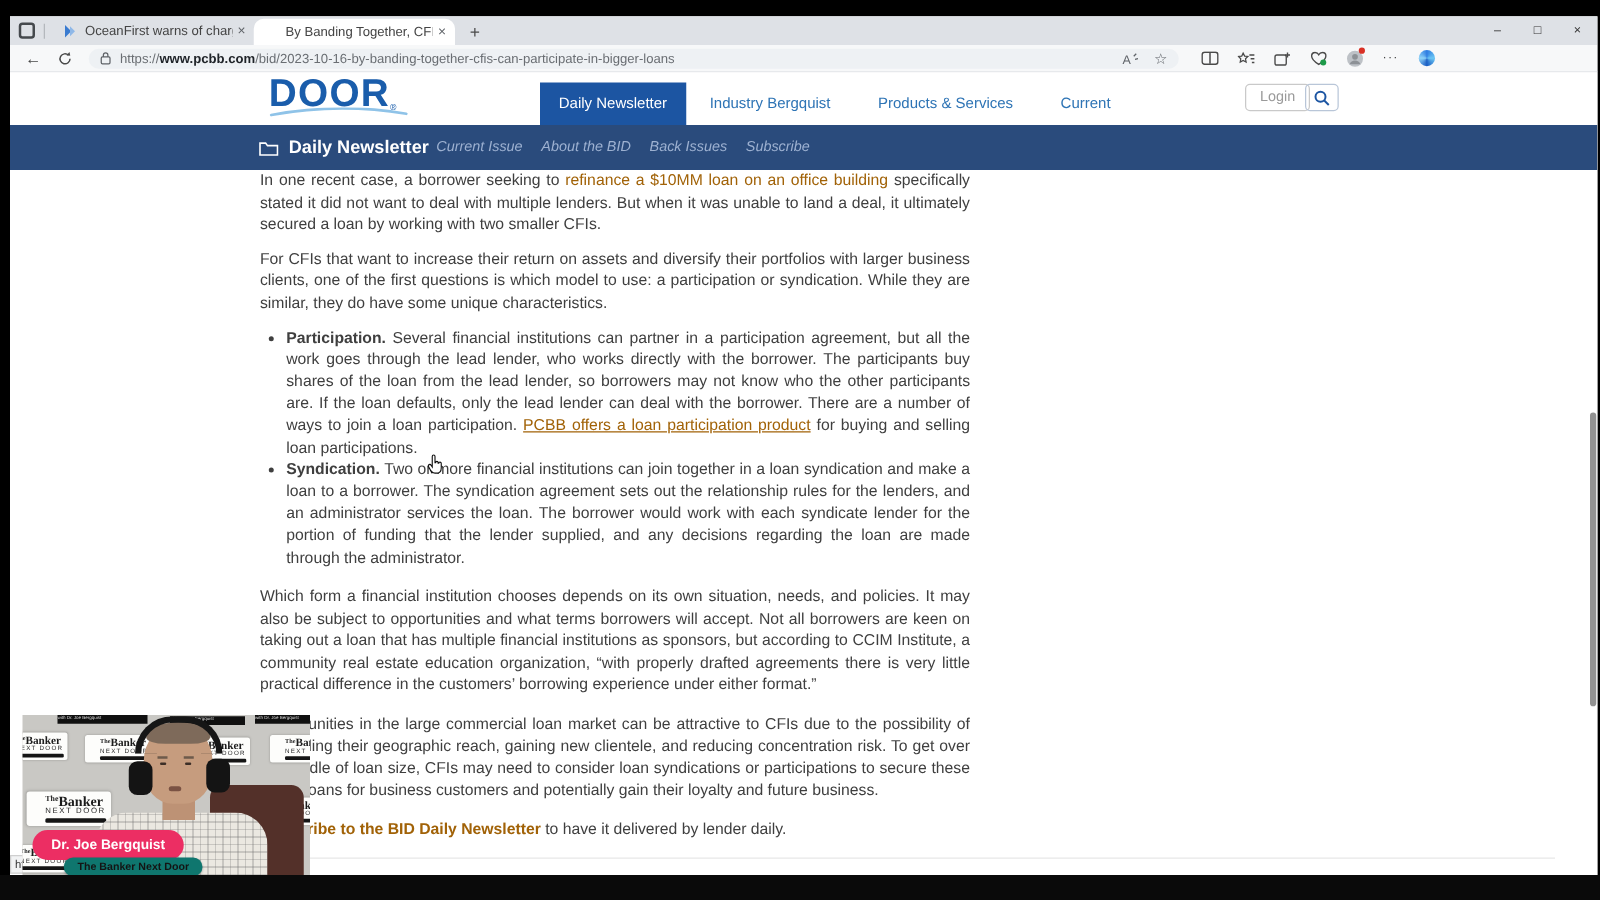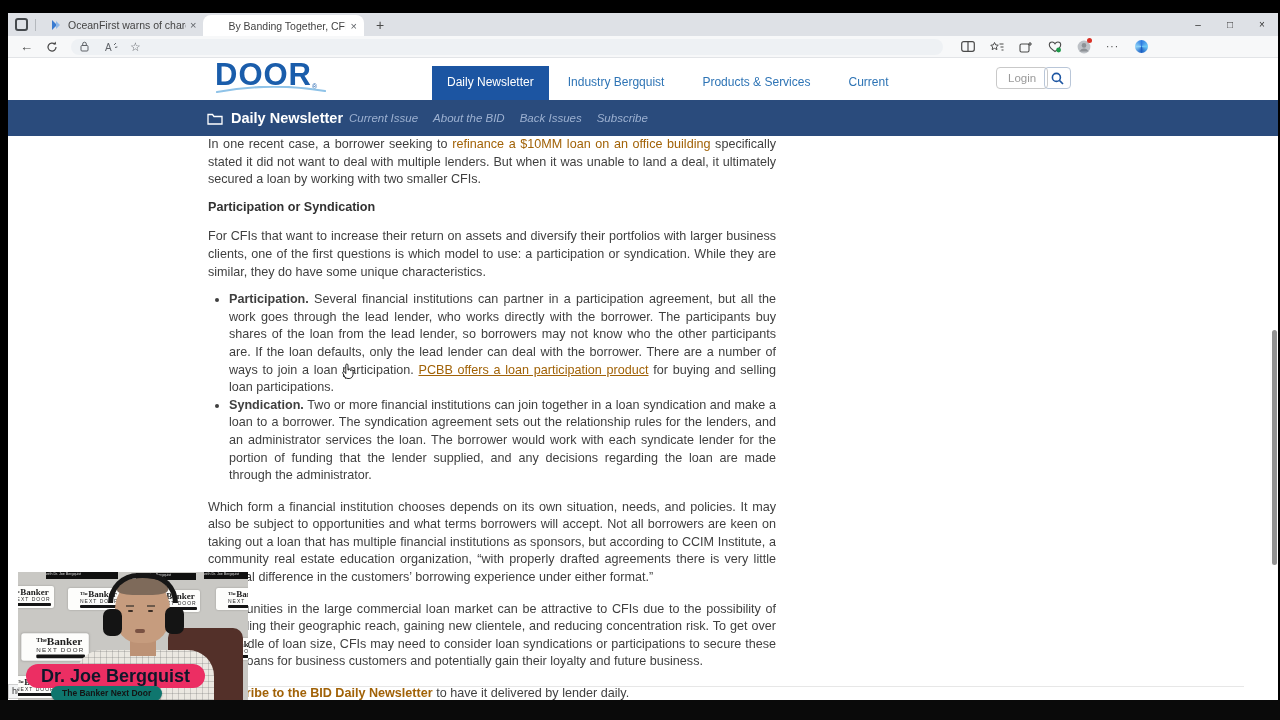--- a/index.html
+++ b/index.html
@@ -104,21 +104,21 @@
   .hair { position:absolute; left:99px; top:6px; width:51px; height:17px; background:#7e6a5a; border-radius:50% 50% 30% 30%; }
   .earcup { position:absolute; width:19px; height:27px; background:#141414; border-radius:7px; }
   .cupL { left:85px; top:37px; } .cupR { left:147px; top:35px; }
   .hband { position:absolute; left:90px; top:1px; width:70px; height:30px; border:5px solid #161616; border-bottom:none; border-radius:34px 34px 0 0; }
   .eye { position:absolute; width:5px; height:2px; background:#3c2e26; border-radius:1px; top:38px; }
   .eyeL { left:110px; } .eyeR { left:130px; }
   .brow { position:absolute; width:8px; height:2px; background:#6d5a4b; top:33px; }
   .browL { left:108px; } .browR { left:129px; }
   .mouth { position:absolute; left:117px; top:57px; width:10px; height:4px; background:#7a5243; border-radius:2px; }
 
-  .badge-name { position:absolute; left:8px; top:92px; height:24px; line-height:24px; padding:0 15px; border-radius:13px; background:#ec2e63; color:#0f172a; font-weight:bold; font-size:18px; white-space:nowrap; }
+  .badge-name { position:absolute; left:8px; top:92px; height:24px; line-height:24px; padding:0 15px; border-radius:13px; background:#ec2e63; color:#ffffff; font-weight:bold; font-size:11px; white-space:nowrap; }
   .badge-sub { position:absolute; left:33px; top:114px; height:15px; line-height:15px; padding:0 11px; border-radius:8px; background:#0f766e; color:#141414; font-weight:bold; font-size:8.5px; white-space:nowrap; box-shadow:0 1px 2px rgba(0,0,0,.3); }
 
   
   .bottombar { position:absolute; left:0; top:700px; width:1280px; height:20px; background:#0a0a0a; z-index:40; }
 
   .cursor { position:absolute; left:340px; top:362px; z-index:50; }
 </style>
 </head>
 <body>
 
@@ -163,20 +163,21 @@
         </svg>
     </span>
 
     <div class="urlbar">
       <span class="lock">
         <svg class="tb-svg" width="9" height="11" viewBox="0 0 9 11">
             <rect x="1" y="4.5" width="7" height="5.5" rx="1" fill="none" stroke="#5f6368" stroke-width="1"></rect>
             <path d="M2.7 4.5V3a1.8 1.8 0 0 1 3.6 0v1.5" fill="none" stroke="#5f6368" stroke-width="1"></path>
           </svg>
       </span>
+      <span class="urltext"><span>https://</span><span class="domain">www.pcbb.com</span><span>/bid/2023-10-16-by-banding-together-cfis-can-participate-in-bigger-loans</span></span>
       <span class="pill-icons">
         <span>
           <svg class="tb-svg" width="14" height="12" viewBox="0 0 14 12">
               <text x="1" y="10" font-size="10" fill="#5f6368" font-family="Liberation Sans, sans-serif">A</text>
               <path d="M10 4l2-2M11 6.5l2.4-.6" stroke="#5f6368" stroke-width="1" fill="none"></path>
             </svg>
         </span>
         <span class="star-glyph">☆</span>
       </span>
     </div>
@@ -258,21 +259,20 @@
         <span class="subnav-link">Current Issue</span>
         <span class="subnav-link">About the BID</span>
         <span class="subnav-link">Back Issues</span>
         <span class="subnav-link">Subscribe</span>
       </span>
     </div>
 
     <div class="article">
       <p><span>In one recent case, a borrower seeking to </span><a>refinance a $10MM loan on an office building</a><span> specifically stated it did not want to deal with multiple lenders. But when it was unable to land a deal, it ultimately secured a loan by working with two smaller CFIs.</span></p>
 
-      <p class="heading">Participation or Syndication</p>
 
       <p>For CFIs that want to increase their return on assets and diversify their portfolios with larger business clients, one of the first questions is which model to use: a participation or syndication. While they are similar, they do have some unique characteristics.</p>
 
       <ul>
         <li><span class="term">Participation.</span><span> Several financial institutions can partner in a participation agreement, but all the work goes through the lead lender, who works directly with the borrower. The participants buy shares of the loan from the lead lender, so borrowers may not know who the other participants are. If the loan defaults, only the lead lender can deal with the borrower. There are a number of ways to join a loan participation. </span><a class="u">PCBB offers a loan participation product</a><span> for buying and selling loan participations.</span></li>
         <li><span class="term">Syndication.</span><span> Two or more financial institutions can join together in a loan syndication and make a loan to a borrower. The syndication agreement sets out the relationship rules for the lenders, and an administrator services the loan. The borrower would work with each syndicate lender for the portion of funding that the lender supplied, and any decisions regarding the loan are made through the administrator.</span></li>
       </ul>
 
       <p class="p3">Which form a financial institution chooses depends on its own situation, needs, and policies. It may also be subject to opportunities and what terms borrowers will accept. Not all borrowers are keen on taking out a loan that has multiple financial institutions as sponsors, but according to CCIM Institute, a community real estate education organization, “with properly drafted agreements there is very little practical difference in the customers’ borrowing experience under either format.”</p>
 

